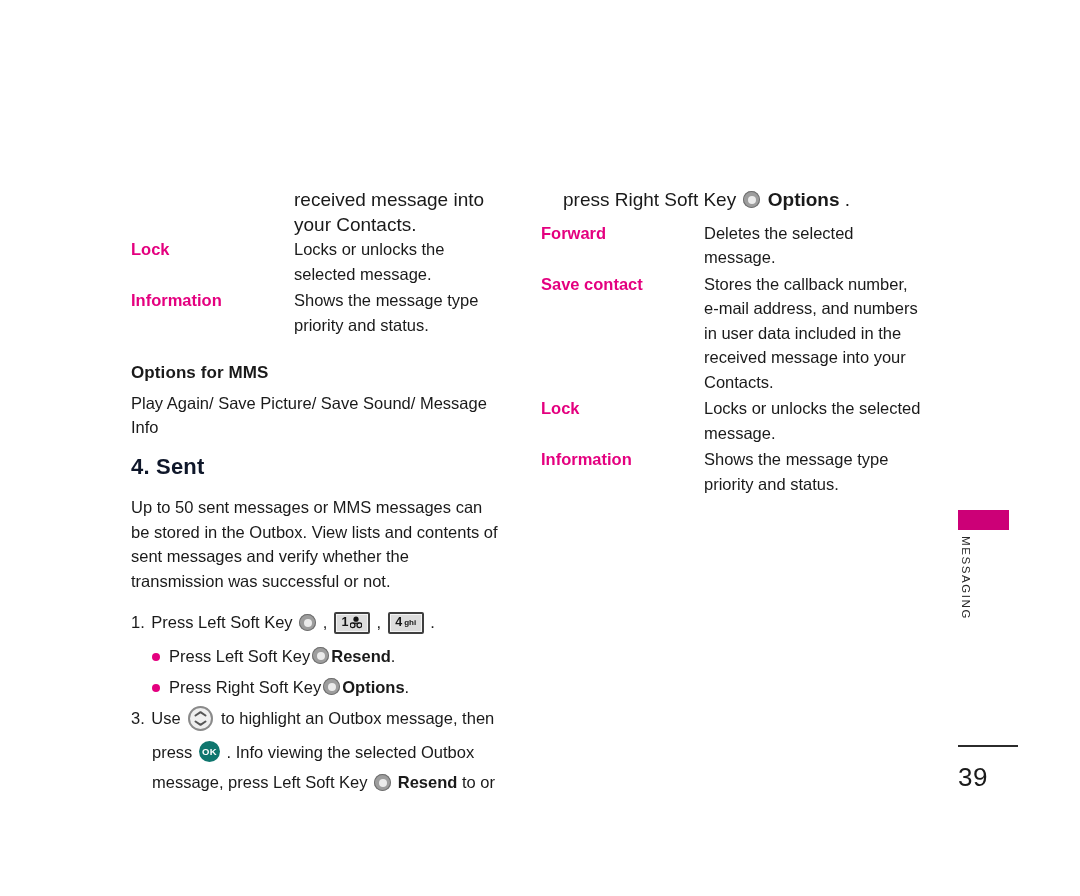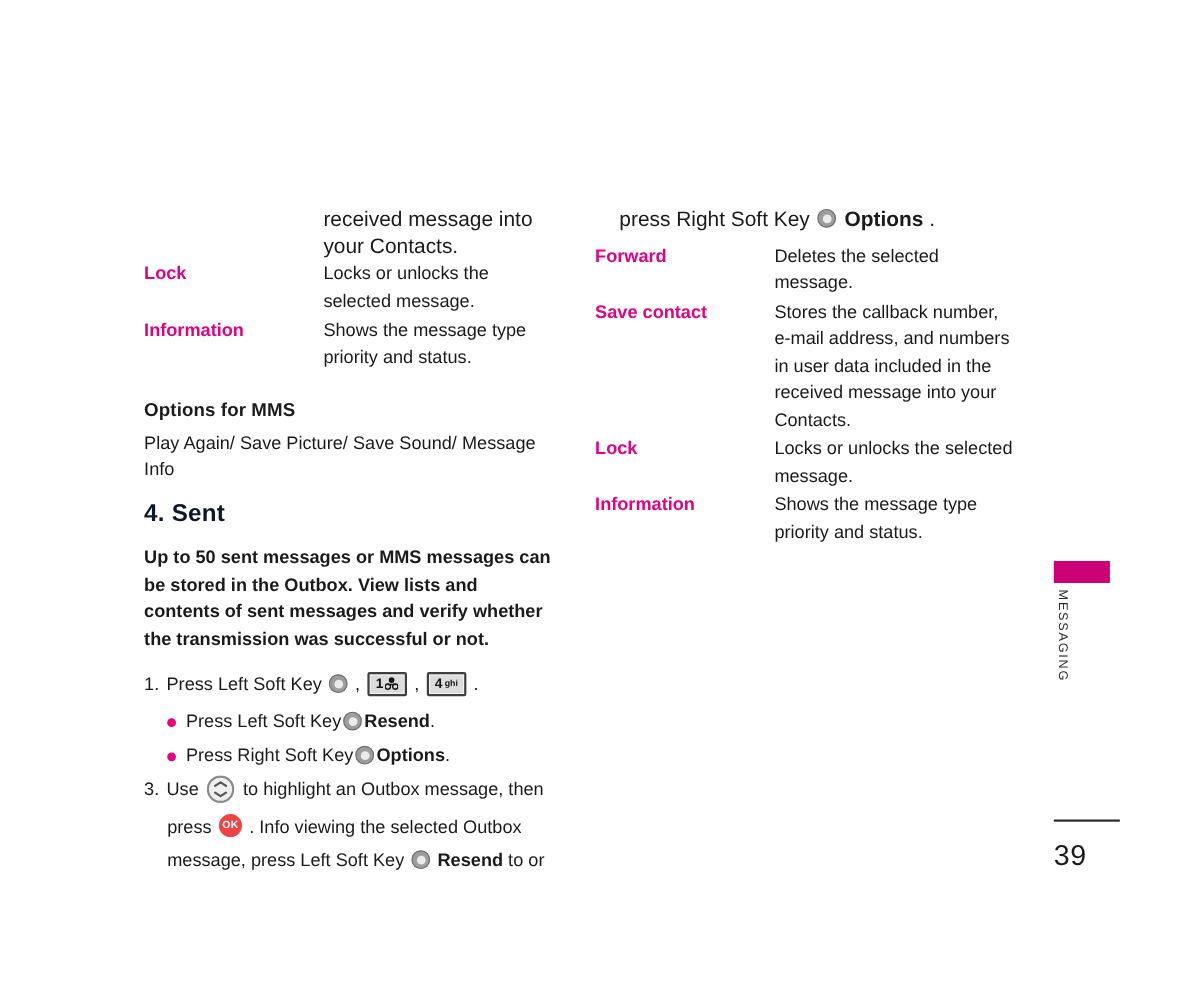--- a/index.html
+++ b/index.html
@@ -76,21 +76,20 @@
     font-weight: bold;
     line-height: 28px;
     margin-top: 10px;
     margin-bottom: 14px;
     letter-spacing: 0.2px;
   }
   .para {
     font-size: 16.5px;
     line-height: 24.5px;
     margin-bottom: 14px;
-    font-weight: bold;
   }
 
   
   .step {
     font-size: 16.5px;
     line-height: 30px;
     margin-bottom: 4px;
     display: block;
   }
   .step .num { margin-right: 2px; }
@@ -151,21 +150,21 @@
     box-shadow: inset 0 0 0 2px #8a8a8a;
     margin: 0 3px;
     position: relative;
     top: -1px;
   }
   .navkey svg { position: absolute; left: 0; top: 0; }
   
   .okkey {
     width: 21px; height: 21px;
     border-radius: 50%;
-    background: #ef4444;
+    background: #0f766e;
     color: #ffffff;
     font-size: 9.5px;
     font-weight: bold;
     line-height: 21px;
     text-align: center;
     letter-spacing: 0.3px;
     margin: 0 2px;
     position: relative;
     top: -2px;
   }

